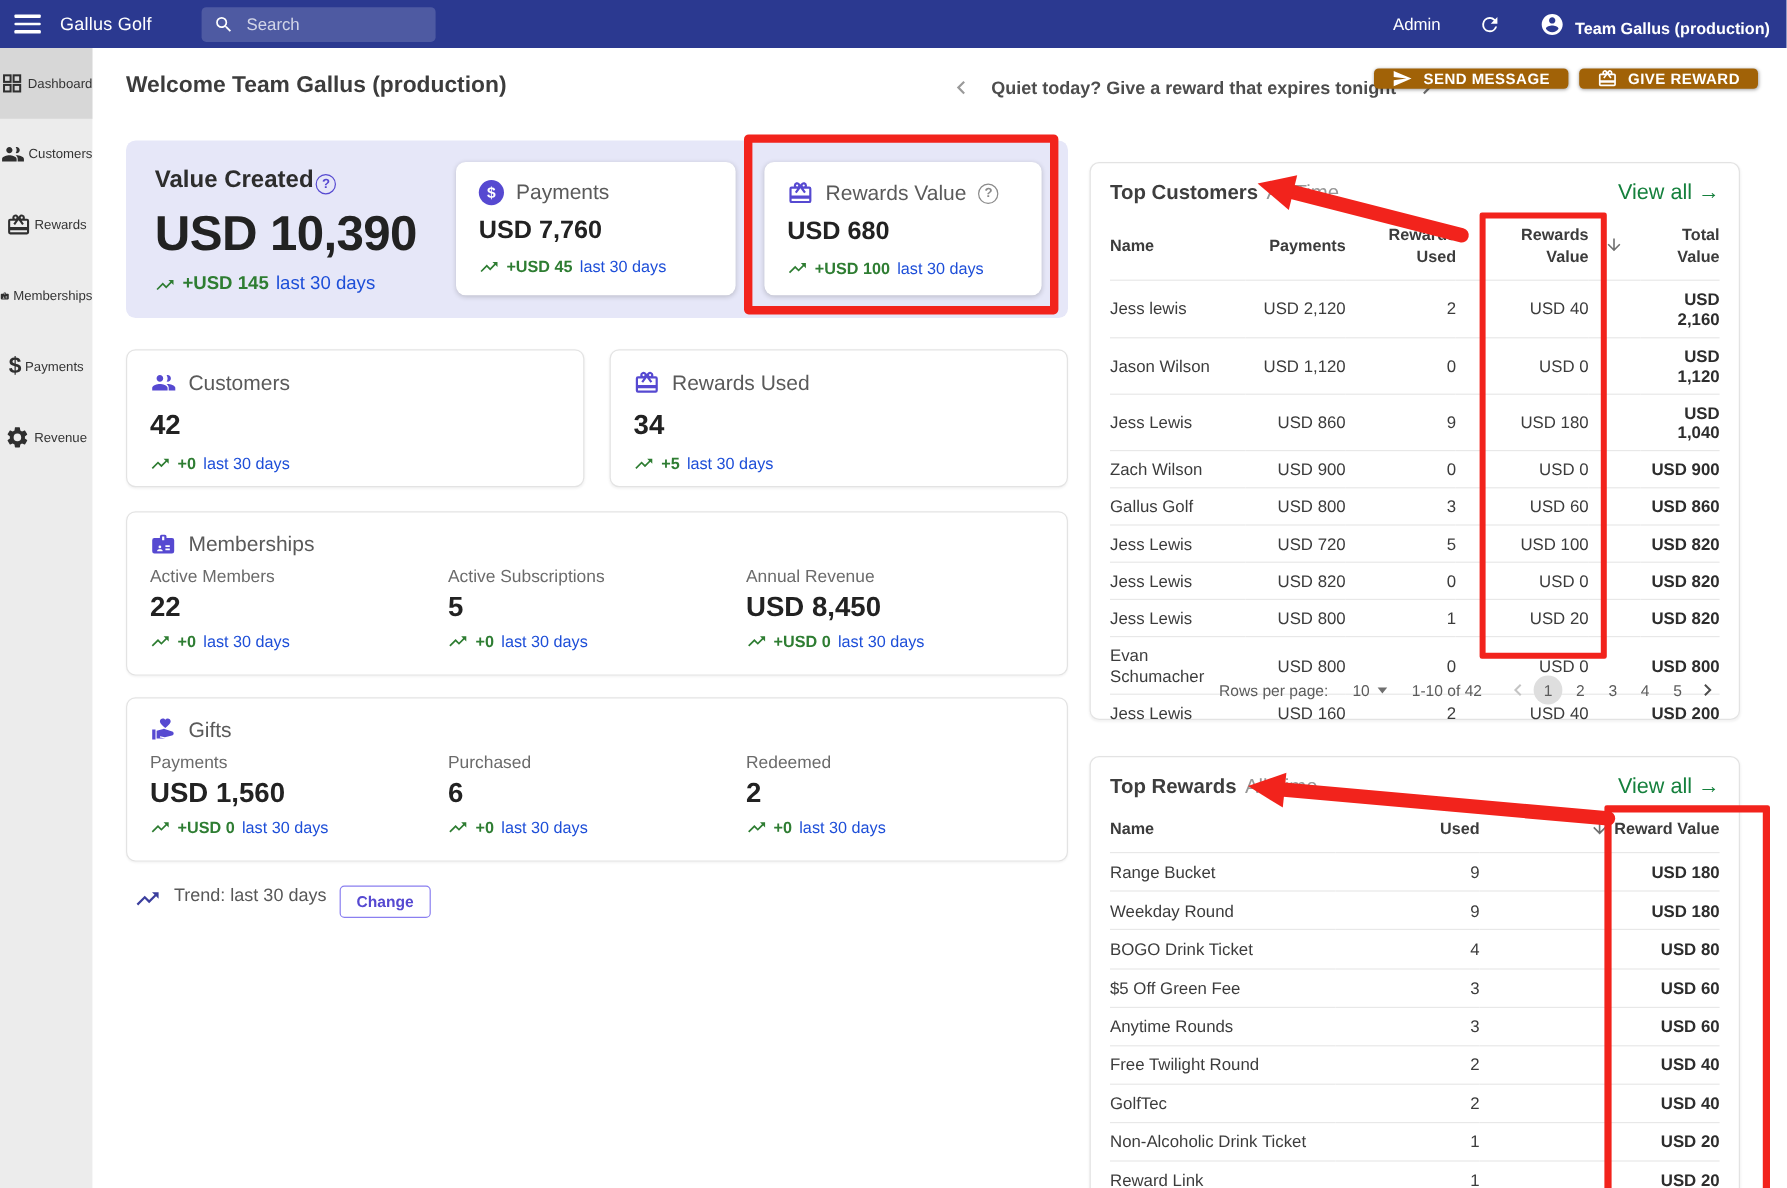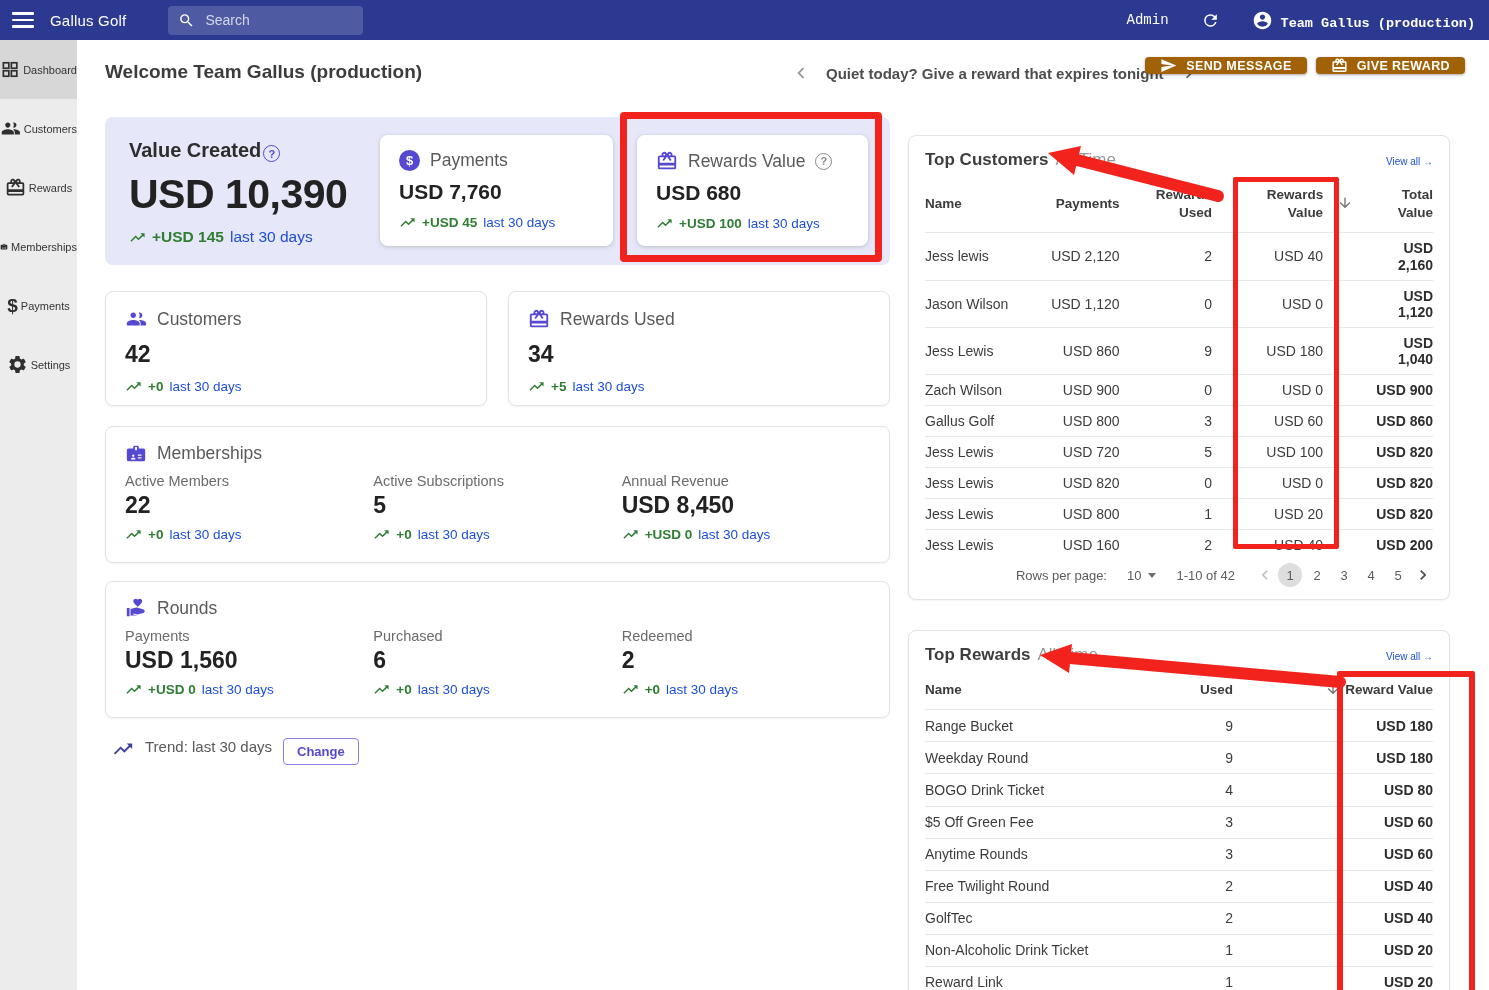--- a/index.html
+++ b/index.html
@@ -12,21 +12,21 @@
             display:flex; align-items:center; padding:0 14px 0 12px; color:#fff; z-index:5; }
   .hamburger { width:22px; height:22px; display:flex; flex-direction:column; justify-content:center; gap:4px; cursor:pointer; }
   .hamburger span { display:block; height:2.5px; background:#fff; border-radius:1px; }
   .brand { margin-left:16px; font-size:15px; font-weight:500; letter-spacing:.2px; }
   .searchbox { margin-left:42px; width:195px; height:29px; background:rgba(255,255,255,.17);
                border-radius:4px; display:flex; align-items:center; padding:0 10px; gap:8px; }
   .searchbox svg { width:17px; height:17px; fill:#fff; flex:none; }
   .searchbox input { background:transparent; border:none; outline:none; color:#fff; font-size:14px; width:100%;
                      font-family:inherit; }
   .searchbox input::placeholder { color:rgba(255,255,255,.75); }
-  .topbar-right { margin-left:auto; display:flex; align-items:center; gap:32px;font-family:Liberation Mono, monospace; }
+  .topbar-right { margin-left:auto; display:flex; align-items:center; gap:32px; }
   .topbar-right .admin { font-size:14px; }
   .topbar-right svg { fill:#fff; }
   .account { display:flex; align-items:flex-end; gap:8px; cursor:pointer; }
   .account-label { font-size:13.5px; font-weight:700; }
 
   
   .sidebar { position:absolute; top:40px; left:0; width:77px; bottom:0; background:#ececec; z-index:4; }
   .side-item { height:59px; display:flex; align-items:center; justify-content:center;
                gap:3px; color:#343434; font-size:11px; cursor:pointer; }
   .side-item svg { width:21px; height:21px; fill:#2f2f2f; }
@@ -92,21 +92,21 @@
                  border-radius:4px; padding:5px 13px; cursor:pointer; font-family:inherit; }
 
   
   .panel { position:absolute; left:908px; width:542px; background:#fff; border:1px solid #e3e3e3;
            border-radius:8px; box-shadow:0 1px 2px rgba(0,0,0,.05); padding:14px 16px; }
   .panel.top-customers { top:135px; height:465px; }
   .panel.top-rewards { top:630px; height:376px; }
   .panel-head { display:flex; align-items:baseline; }
   .panel-title { font-size:17px; font-weight:700; color:#3e3e3e; }
   .panel-sub { font-size:17px; font-weight:400; color:#979797; margin-left:7px; }
-  .view-all { margin-left:auto; color:#1d4ed8; font-size:10px; text-decoration:none; cursor:pointer;text-align:center; }
+  .view-all { margin-left:auto; color:#15803d; font-size:18px; text-decoration:none; cursor:pointer;text-align:center; }
 
   table { width:100%; border-collapse:collapse; margin-top:10px; font-size:14px; color:#3c3c3c; }
   th { font-size:13.5px; font-weight:600; color:#3c3c3c; padding:6px 0 10px; vertical-align:middle;
        line-height:1.35; cursor:pointer; }
   td { border-top:1px solid #e8e8e8; padding:7px 0; vertical-align:middle; line-height:1.15; }
   .ta-r { text-align:right; } .ta-l { text-align:left; } .ta-c { text-align:center; }
   .col-name { width:116px; } .col-pay { width:85px; } .col-used { width:95px; }
   .col-val { width:115px; } .col-sort { width:45px; color:#6f6f6f; } .col-total { width:69px; }
   th.wrap span { display:inline-block; max-width:62px; }
   td.total { font-weight:700; color:#2d2d2d; }
@@ -196,21 +196,21 @@
       <span>Memberships</span>
     </div>
     <div class="side-item">
       <span class="dollar-glyph">$</span>
       <span>Payments</span>
     </div>
     <div class="side-item">
       <svg viewBox="0 0 24 24">
           <path d="M19.14 12.94c.04-.3.06-.61.06-.94 0-.32-.02-.64-.07-.94l2.03-1.58a.49.49 0 0 0 .12-.61l-1.92-3.32a.49.49 0 0 0-.59-.22l-2.39.96c-.5-.38-1.03-.7-1.62-.94l-.36-2.54a.48.48 0 0 0-.48-.41h-3.84c-.24 0-.43.17-.47.41l-.36 2.54c-.59.24-1.13.57-1.62.94l-2.39-.96a.49.49 0 0 0-.59.22L2.74 8.87c-.12.21-.08.47.12.61l2.03 1.58c-.05.3-.09.63-.09.94s.02.64.07.94l-2.03 1.58a.49.49 0 0 0-.12.61l1.92 3.32c.12.22.37.29.59.22l2.39-.96c.5.38 1.03.7 1.62.94l.36 2.54c.05.24.24.41.48.41h3.84c.24 0 .44-.17.47-.41l.36-2.54c.59-.24 1.13-.56 1.62-.94l2.39.96c.22.08.47 0 .59-.22l1.92-3.32a.49.49 0 0 0-.12-.61l-2.01-1.58zM12 15.6A3.6 3.6 0 1 1 12 8.4a3.6 3.6 0 0 1 0 7.2z"></path>
         </svg>
-      <span>Settings</span>
+      <span>Revenue</span>
     </div>
   </div>
 
   <div class="welcome">Welcome Team Gallus (production)</div>
   <div class="banner">
     <svg class="chev" viewBox="0 0 24 24">
         <path d="M15.41 7.41 14 6l-6 6 6 6 1.41-1.41L10.83 12z"></path>
       </svg>
     <span class="banner-text">Quiet today? Give a reward that expires tonight</span>
     <svg class="chev right" viewBox="0 0 24 24">
@@ -360,21 +360,21 @@
     </div>
   </div>
 
   <div class="wide-card gifts">
     <div class="card-title">
       <svg viewBox="0 0 24 24">
           <path d="M16.1 2c-.9 0-1.7.4-2.2 1-.5-.6-1.3-1-2.2-1C10.2 2 9 3.2 9 4.7c0 1.9 2.3 3.6 4.9 5.8 2.6-2.2 4.9-3.9 4.9-5.8C18.8 3.2 17.6 2 16.1 2z"></path>
           <path d="M2 12h3v9H2z"></path>
           <path d="M6 20.2V13l6.1-1.6c.4-.1.8-.1 1.2 0l6.9 2.3c.8.3 1.3 1 1.3 1.8 0 .9-.6 1.7-1.5 1.9l-6.4 1.6-4.4-.9-.2 1 4.7 1c.3.1.6 0 .9 0L6 20.2z"></path>
         </svg>
-      <span>Rounds</span>
+      <span>Gifts</span>
     </div>
     <div class="metrics">
       <div class="metric">
         <div class="metric-label">Payments</div>
         <div class="metric-value">USD 1,560</div>
         <div class="trend">
             <svg viewBox="0 0 24 24">
               <path d="M16 6l2.29 2.29-4.88 4.88-4-4L2 16.59 3.41 18l6-6 4 4 6.3-6.29L22 12V6z"></path>
             </svg>
             <span class="delta">+USD 0</span>
@@ -500,20 +500,28 @@
 
           <tr>
             <td class="ta-l">Jess Lewis</td>
             <td class="ta-r">USD 800</td>
             <td class="ta-r">1</td>
             <td class="ta-r">USD 20</td>
             <td class="ta-c"></td>
             <td class="ta-r total">USD 820</td>
           </tr>
 
+          <tr>
+            <td class="ta-l">Evan Schumacher</td>
+            <td class="ta-r">USD 800</td>
+            <td class="ta-r">0</td>
+            <td class="ta-r">USD 0</td>
+            <td class="ta-c"></td>
+            <td class="ta-r total">USD 800</td>
+          </tr>
 
           <tr>
             <td class="ta-l">Jess Lewis</td>
             <td class="ta-r">USD 160</td>
             <td class="ta-r">2</td>
             <td class="ta-r">USD 40</td>
             <td class="ta-c"></td>
             <td class="ta-r total">USD 200</td>
           </tr>
 

